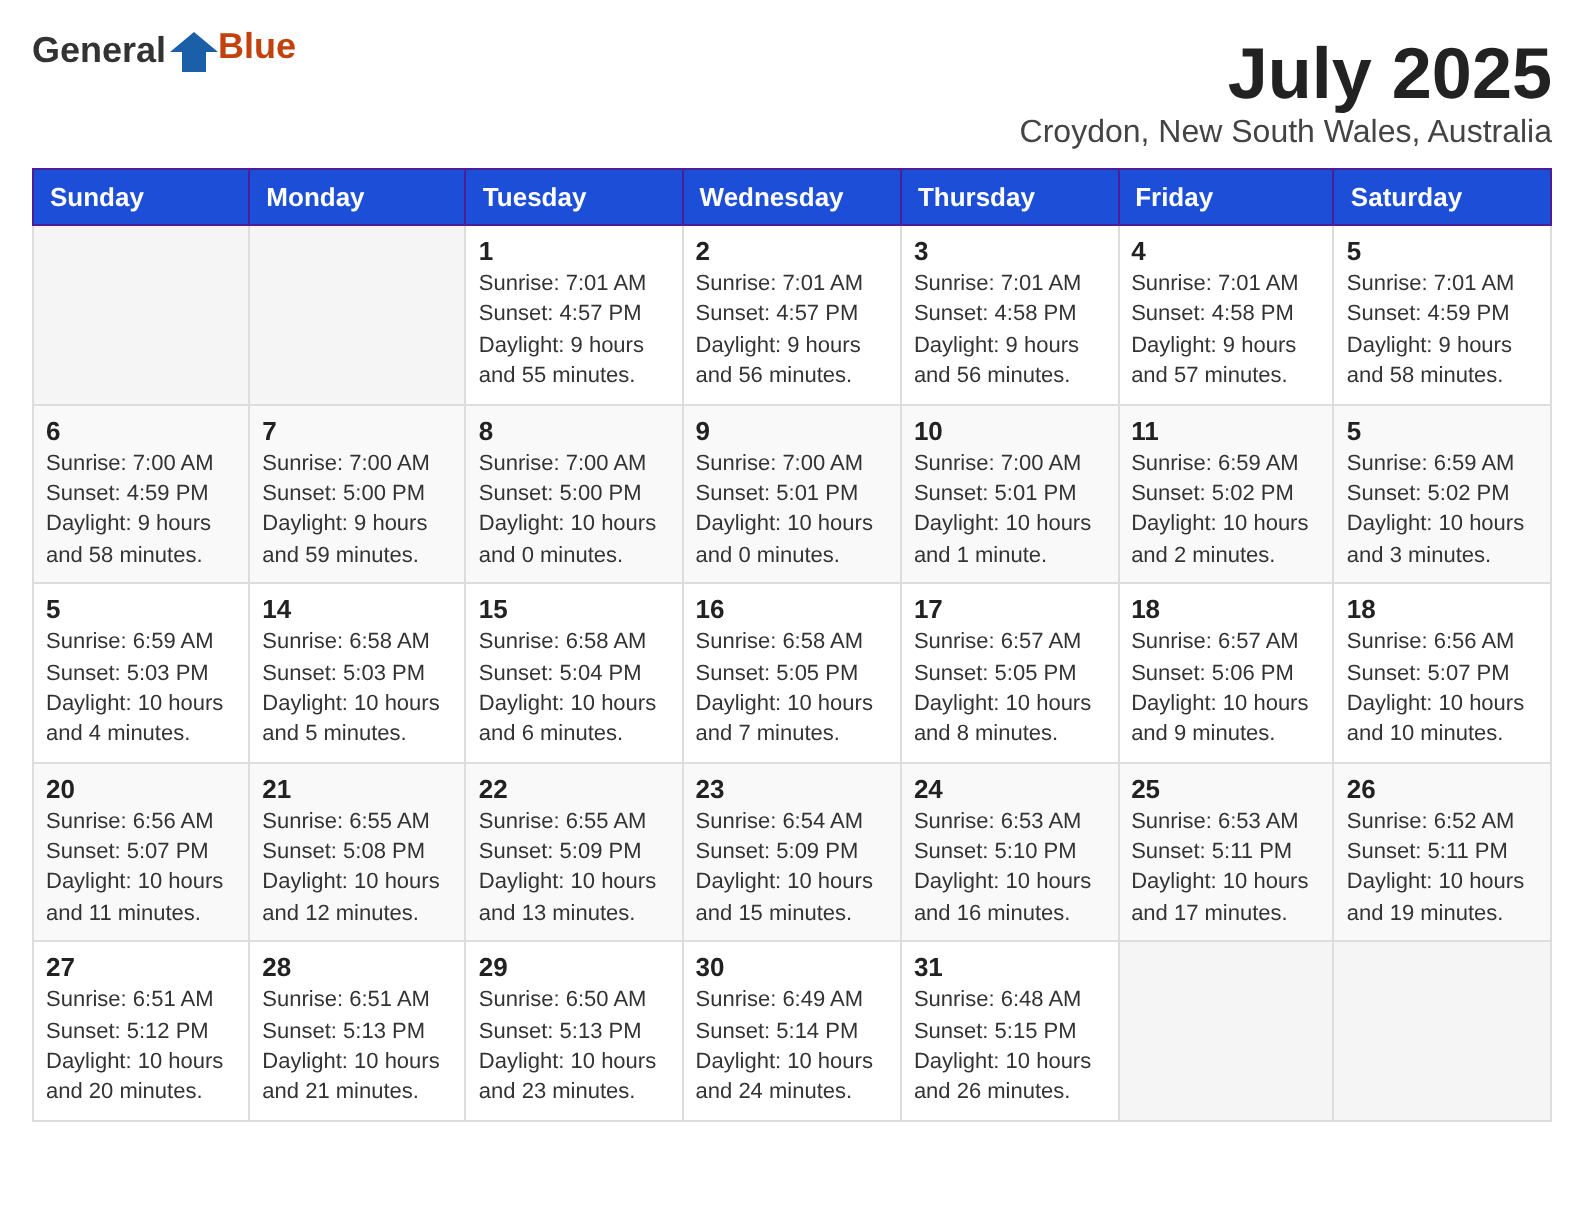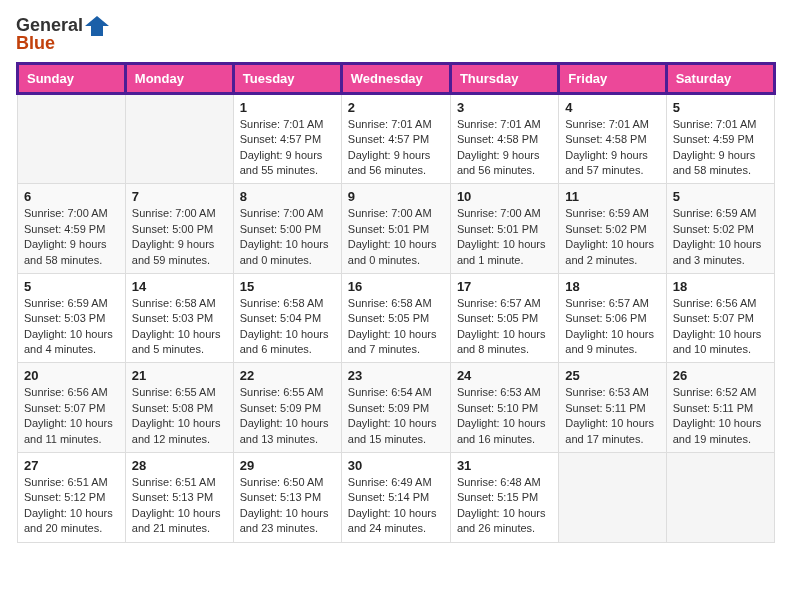--- a/index.html
+++ b/index.html
@@ -46,27 +46,27 @@
     .location {
       font-size: 16px;
       color: #444;
     }
     .calendar {
       width: 100%;
       border-collapse: collapse;
       border: 1px solid #ccc;
     }
     .calendar th {
-      background-color: #ec4899;
+      background-color: #1d4ed8;
       color: #fff;
       font-size: 13px;
       font-weight: bold;
       padding: 6px 8px;
       text-align: left;
-      border: 3px solid #4c1d95;
+      border: 1px solid #4c1d95;
     }
     .calendar td {
       vertical-align: top;
       padding: 5px 6px;
       border: 1px solid #ddd;
       width: 110px;
       min-height: 80px;
       font-size: 11px;
       color: #333;
       background: #fff;
@@ -88,29 +88,33 @@
     }
     .empty-cell {
       background: #f5f5f5 !important;
     }
   </style>
 </head>
 <body>
 
 <div class="header-area">
   <div class="logo">
-    <div style="display:flex;flex-direction:column;line-height:1.1;">
+    <div style="display:flex;line-height:1.1;">
       <div style="display:flex;align-items:center;">
         <span class="logo-text-general">General</span>
         <svg class="logo-icon" viewBox="0 0 24 20" xmlns="http://www.w3.org/2000/svg">
           <polygon points="12,0 24,10 18,10 18,20 6,20 6,10 0,10" fill="#1a5fa8"></polygon>
         </svg>
       </div>
       <span class="logo-text-blue" style="margin-top:-2px;">Blue</span>
     </div>
+  </div>
+  <div class="title-area">
+    <div class="month-year">July 2025</div>
+    <div class="location">Croydon, New South Wales, Australia</div>
   </div>
 </div>
 
 <table class="calendar">
   <thead>
     <tr>
     <th>Sunday</th>
         <th>Monday</th>
         <th>Tuesday</th>
         <th>Wednesday</th>

